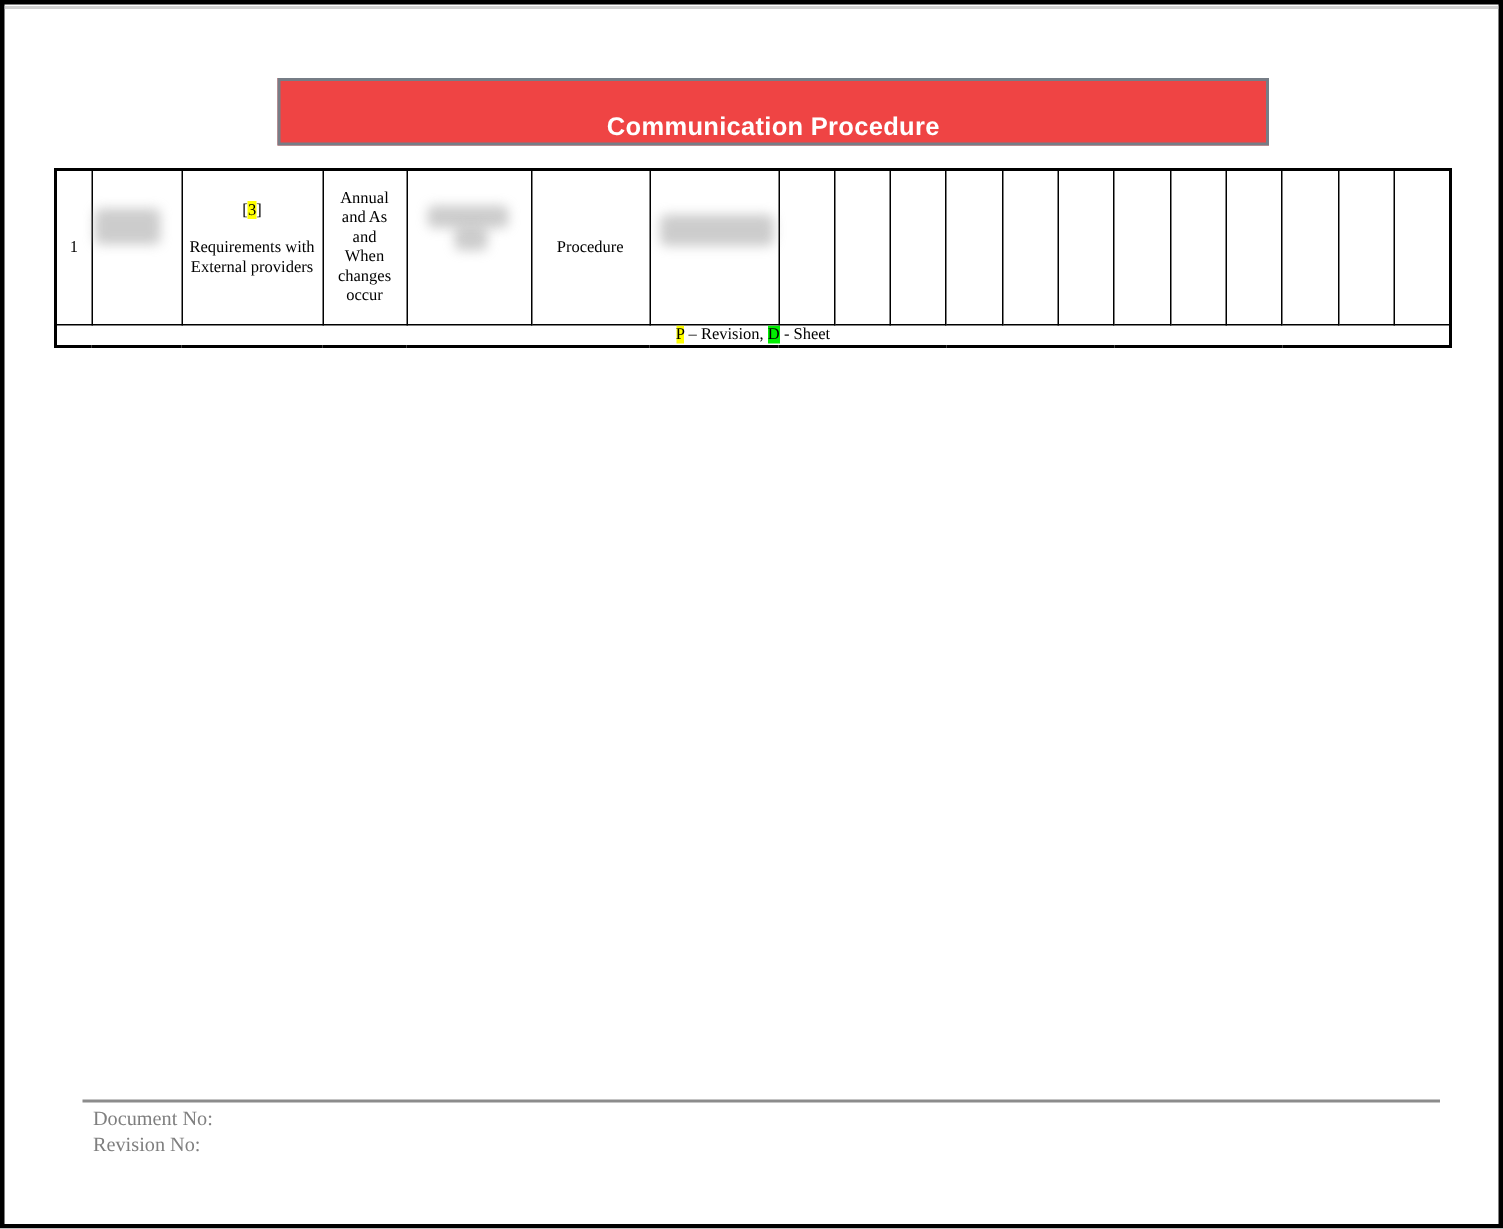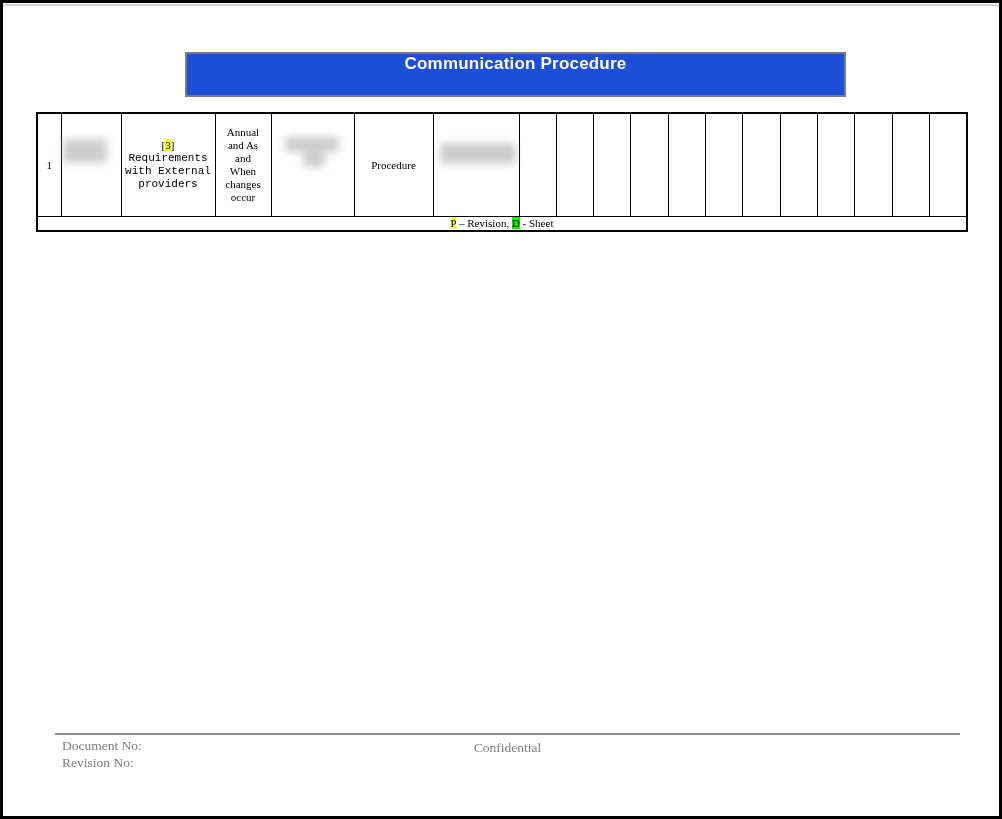--- a/index.html
+++ b/index.html
@@ -13,43 +13,43 @@
     color:#000;
     overflow:hidden;
   }
   .top-gray-line {
     position:absolute; left:0; top:1px; width:100%; height:2px;
     background:#d2d2d2;
   }
   .title-bar {
     position:absolute; left:182px; top:49px; width:661px; height:45px;
     box-sizing:border-box;
-    background:#1d4ed8;
+    background:#ef4444;
     border:2px solid #767d86;
-    display:flex; align-items:flex-start; justify-content:center;
+    display:flex; align-items:flex-end; justify-content:center;
   }
   .title-bar .title-text {
     font-family:"Liberation Sans","DejaVu Sans",sans-serif;
     font-weight:bold; font-size:17px; color:#ffffff; letter-spacing:.2px;
   }
   table.sched {
     position:absolute; left:33px; top:109px; width:932px;
     border-collapse:collapse; table-layout:fixed;
     border:2px solid #000;
   }
   table.sched td {
     border:1px solid #000;
     padding:0; text-align:center; vertical-align:middle;
     font-size:11px; line-height:13px;
     overflow:hidden;
   }
   tr.main-row td { height:82px; }
   td.freq-cell { font-size:10.5px; }
   td.freq-cell .freq-inner { width:42px; margin:12px auto; }
-  td.topic-cell .topic-inner { width:88px; margin:0 auto;font-family:Liberation Mono, monospace; }
+  td.topic-cell .topic-inner { width:88px; margin:12px auto; }
   td.legend-cell {
     height:13px; font-size:10px; line-height:12px; white-space:pre;
   }
   .hl-y { background:#ffff00; }
   .hl-g { background:#00f000; }
   .blur-blob {
     position:absolute;
     background:#a3a3a3;
     opacity:.55;
     border-radius:4px;
@@ -139,18 +139,15 @@
   <div class="blur-blob" style="left:300px; top:148px; width:22px; height:16px;"></div>
   <div class="blur-blob" style="left:437px; top:140px; width:76px; height:21px;"></div>
 
   <div class="footer-line"></div>
 
   <div class="footer-left footer-text">
     <div>Document No:</div>
     <div>Revision No:</div>
   </div>
 
-  <div class="footer-center footer-text">
-    <div>Confidential</div>
-  </div>
 
 
 </div>
 
 </body></html>

